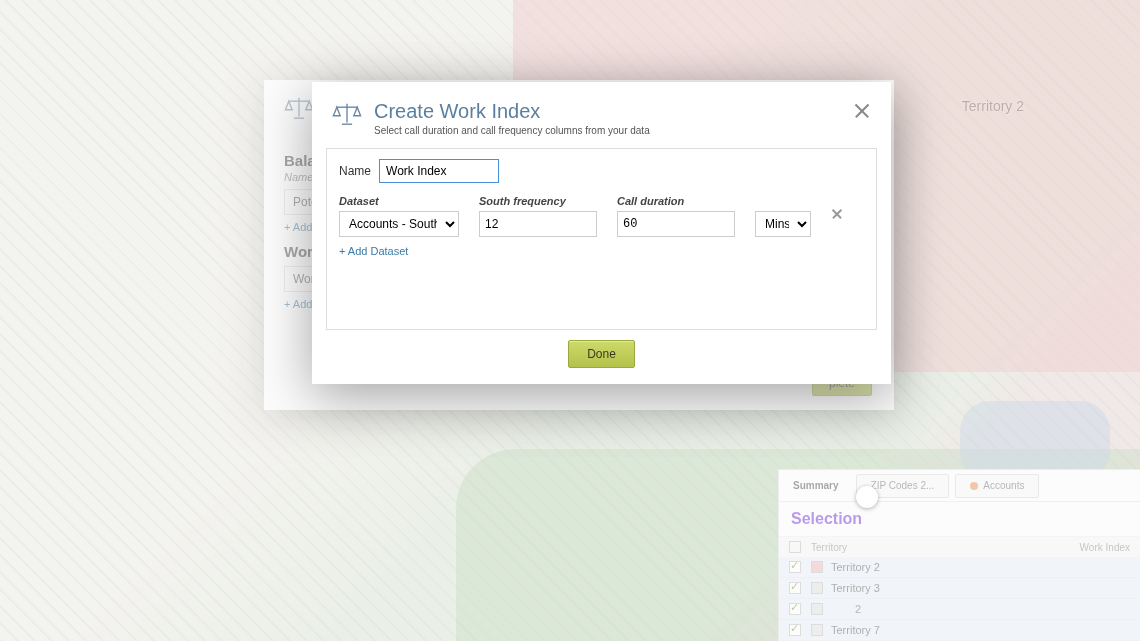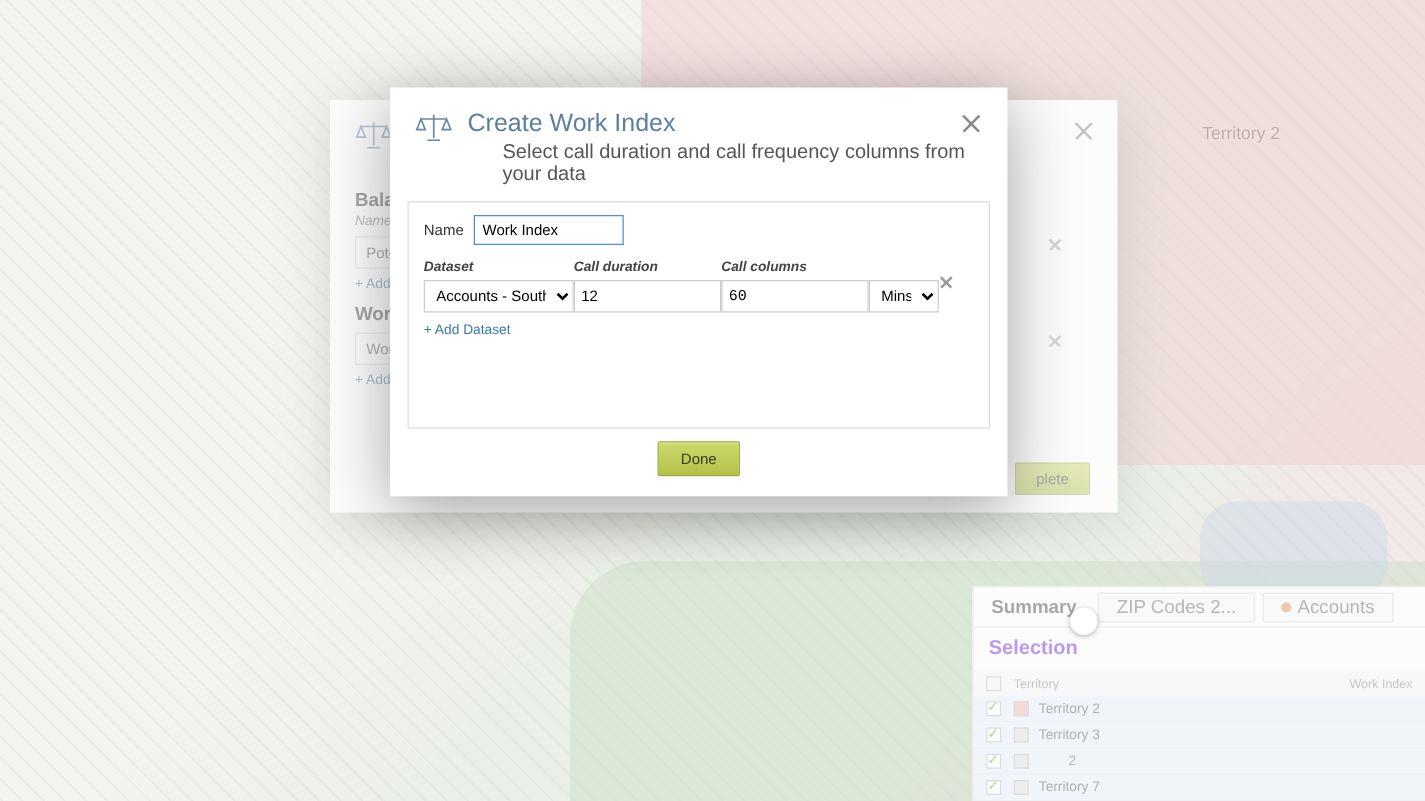--- a/index.html
+++ b/index.html
@@ -20,21 +20,21 @@
     .map-region-blue { position:absolute; bottom:160px; right:30px; width:150px; height:80px; background:rgba(150,180,210,0.5); border-radius:30px; }
 
     .territory-label { position:absolute; color:#7e4b4b; font-size:14px; font-weight:500; text-shadow:0 0 2px rgba(255,255,255,0.6); }
 
     
     .dim-overlay { position:absolute; inset:0; background:rgba(250,250,250,0.55); z-index:5; }
 
     
     .summary-panel { position:absolute; right:0; bottom:0; width:362px; background:#fff; font-size:12px; color:#555; z-index:2; border-top:1px solid #ddd; border-left:1px solid #ddd; }
     .summary-tabs { display:flex; align-items:center; border-bottom:1px solid #e3e3e3; height:32px; }
-    .summary-tab { padding:0 14px; height:100%; display:flex; align-items:center; font-size:15px; color:#666; }
+    .summary-tab { padding:0 14px; height:100%; display:flex; align-items:center; font-size:10px; color:#666; }
     .summary-tab.active { font-weight:bold; color:#444; }
     .summary-tab.chip { border:1px solid #d5d5d5; border-radius:2px; margin:4px 3px; height:24px; background:#f8f8f8; }
     .dot { width:8px; height:8px; border-radius:50%; background:#e38b4a; margin-right:5px; }
     .selection-head { padding:8px 12px; font-weight:bold; color:#6d28d9; border-bottom:1px solid #eee; font-size:16px; }
     .sel-header-row { display:flex; align-items:center; padding:4px 10px; font-size:10px; color:#888; background:#f7f7f7; }
     .sel-header-row .cb { width:12px; height:12px; border:1px solid #bbb; margin-right:10px; }
     .sel-row { display:flex; align-items:center; padding:4px 10px; font-size:11px; background:#e7edf5; border-bottom:1px solid #dfe5ee; }
     .sel-row .cb { width:12px; height:12px; border:1px solid #bbb; background:#fff; margin-right:10px; position:relative; }
     .sel-row .cb.checked::after { content:'✓'; position:absolute; top:-3px; left:0; font-size:11px; color:#7a9320; }
     .sel-row .swatch { width:12px; height:12px; border:1px solid #bbb; margin-right:8px; }
@@ -45,33 +45,33 @@
     .bg-dialog { position:absolute; left:264px; top:80px; width:630px; height:330px; background:#fff; box-shadow:0 8px 40px rgba(0,0,0,0.25); z-index:3; padding:16px 20px; }
     .bg-dialog .bg-close { position:absolute; top:16px; right:18px; color:#888; }
     .bg-dialog h3 { font-size:15px; font-weight:bold; color:#444; margin-top:56px; }
     .bg-dialog .sub { font-size:11px; font-style:italic; color:#777; margin-top:2px; }
     .bg-dialog .chipbox { margin-top:6px; display:inline-flex; align-items:center; border:1px solid #ddd; padding:5px 8px; font-size:12px; color:#555; }
     .bg-dialog .addlink { font-size:11px; color:#3a7aa6; margin-top:6px; display:block; }
     .bg-dialog .row-x { position:absolute; right:24px; color:#aaa; }
     .bg-dialog .done-btn { position:absolute; right:22px; bottom:14px; background:linear-gradient(#cdd96a,#b4c24b); border:1px solid #9aa83e; padding:5px 16px; font-size:12px; color:#444; border-radius:2px; }
 
     
-    .modal { position:absolute; left:312px; top:70px; width:494px; background:#fff; box-shadow:0 12px 50px rgba(0,0,0,0.35); z-index:20; padding:14px 14px 16px 14px; }
+    .modal { position:absolute; left:312px; top:82px; width:579px; background:#fff; box-shadow:0 12px 50px rgba(0,0,0,0.35); z-index:20; padding:14px 14px 16px 14px; }
     .modal-header { display:flex; align-items:flex-start; gap:10px; position:relative; padding:4px 4px 12px 4px; }
     .modal-header .mh-title { font-size:20px; color:#5a7fa0; font-weight:400; }
-    .modal-header .mh-sub { font-size:16px; color:#555; margin-top:2px;margin-left:28px; }
+    .modal-header .mh-sub { font-size:10px; color:#555; margin-top:2px; }
     .modal-close { position:absolute; top:6px; right:6px; color:#888; cursor:pointer; }
 
     .scales-icon svg { width:34px; height:28px; }
 
     .modal-body { border:1px solid #ddd; padding:10px 12px 70px 12px; }
     .name-row { display:flex; align-items:center; gap:8px; font-size:12px; color:#333; }
     .name-row input { width:120px; padding:4px 6px; border:1px solid #4a90d9; outline:none; font-size:12px; }
 
-    .cols { display:flex; gap:0; margin-top:12px; align-items:flex-end; }
+    .cols { display:flex; gap:20px; margin-top:12px; align-items:flex-end; }
     .col { display:flex; flex-direction:column; }
     .col label { font-size:11px; font-weight:bold; font-style:italic; color:#444; margin-bottom:4px; }
     .col select, .col input { border:1px solid #ccc; padding:4px 5px; font-size:12px; height:26px; background:#fff; }
     .col.dataset select { width:120px; }
     .col.freq input { width:118px; }
     .col.dur input { width:118px;font-family:Liberation Mono, monospace; }
     .col.unit select { width:56px; }
     .row-remove { color:#999; align-self:center; margin-bottom:2px; cursor:pointer; }
 
     .add-dataset { font-size:11px; color:#3a7aa6; margin-top:8px; cursor:pointer; display:inline-block; }
@@ -198,25 +198,25 @@
     </div>
 
     <div class="cols">
       <div class="col dataset">
         <label>Dataset</label>
         <select>
           <option>Accounts - South</option>
         </select>
       </div>
       <div class="col freq">
+        <label>South frequency</label>
+        <input type="text" value="12" style="">
+      </div>
+      <div class="col dur">
         <label>Call duration</label>
-        <input type="text" value="12" style="">
-      </div>
-      <div class="col dur">
-        <label>Call columns</label>
         <input type="text" value="60" style="">
       </div>
       <div class="col unit">
         <label>&nbsp;</label>
         <select>
           <option>Mins</option>
         </select>
       </div>
       <span class="row-remove"><span class="x-icon sm"></span></span>
     </div>

